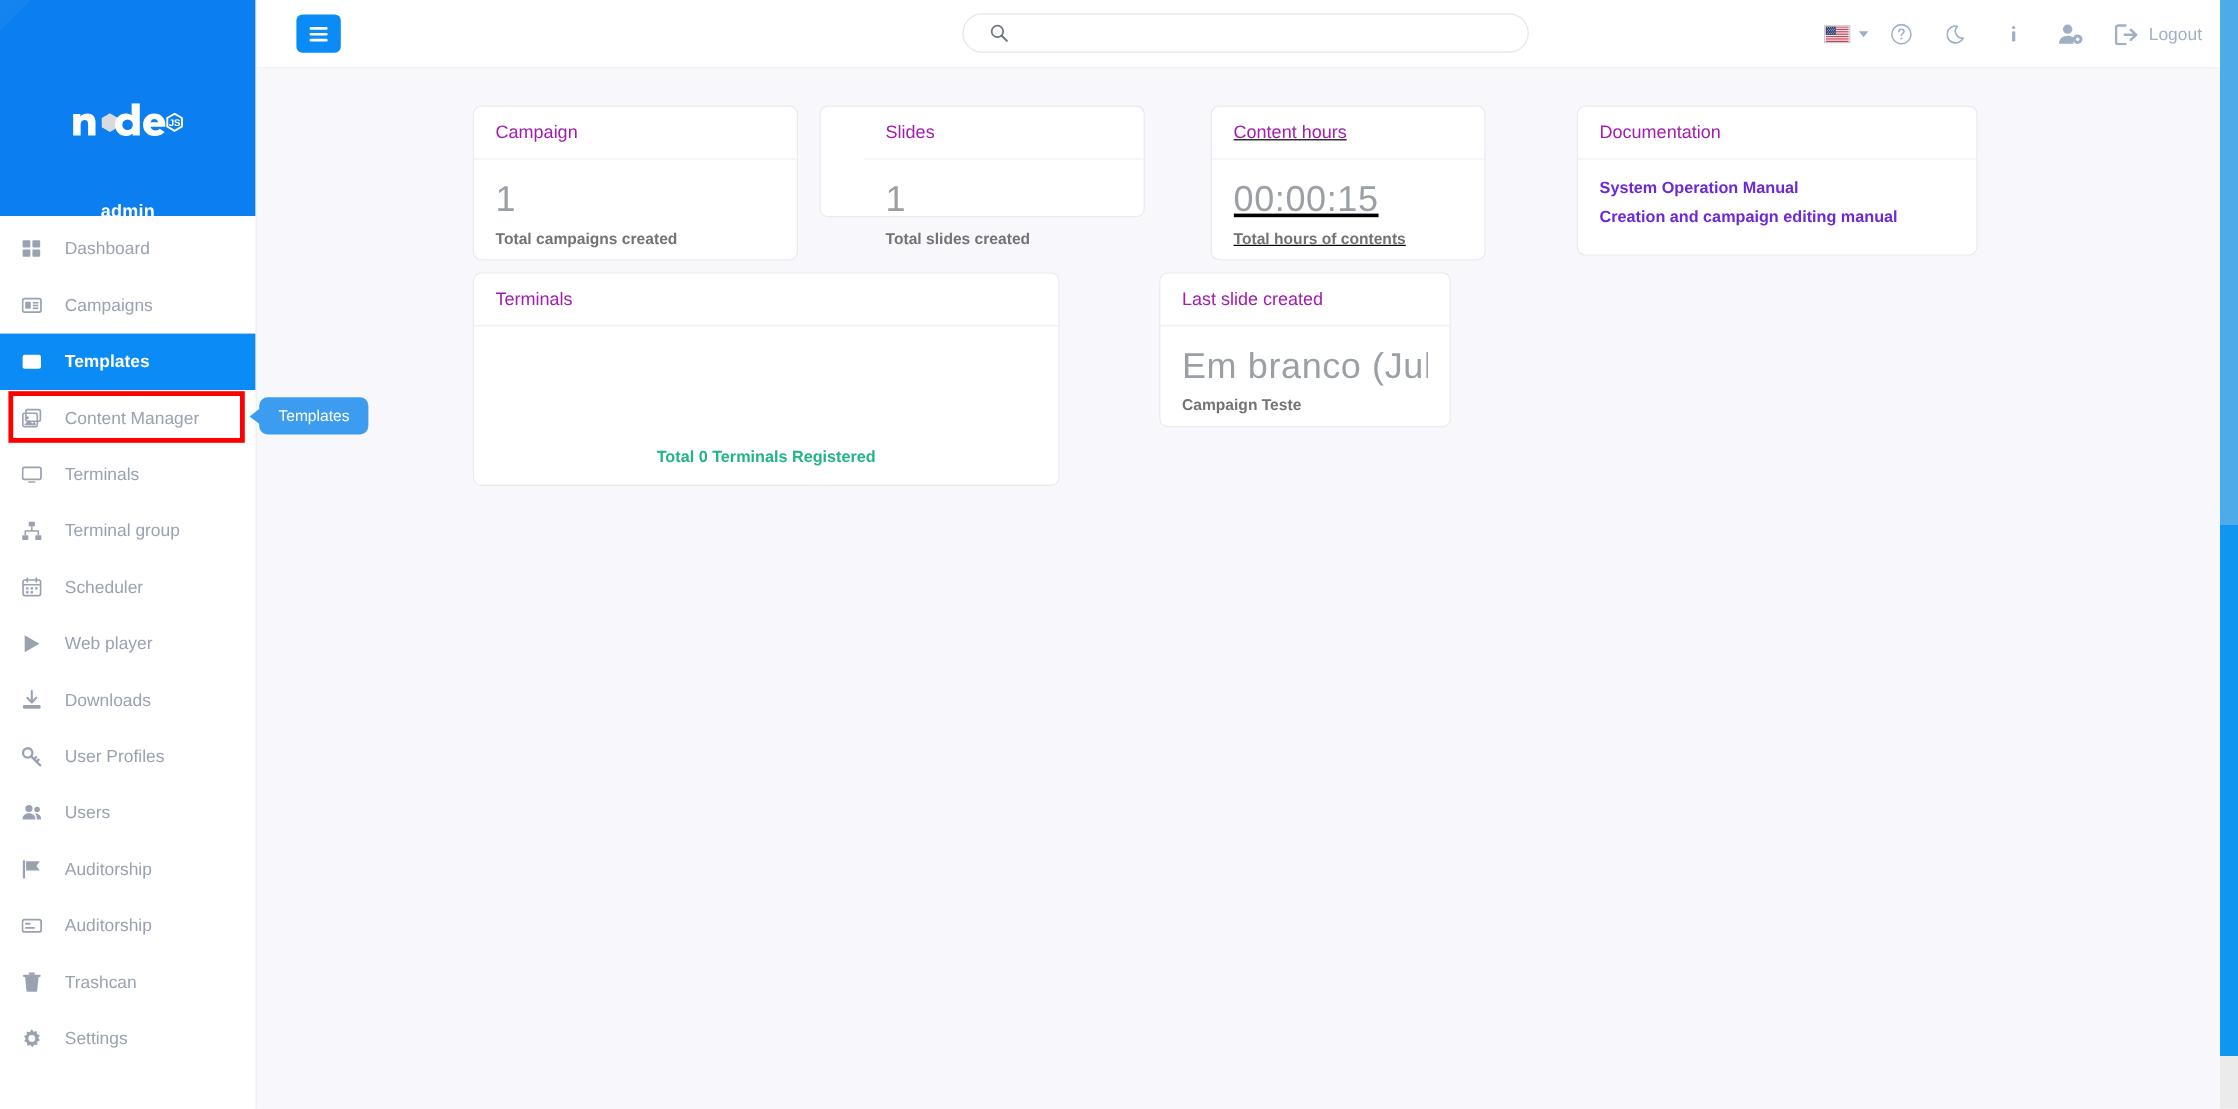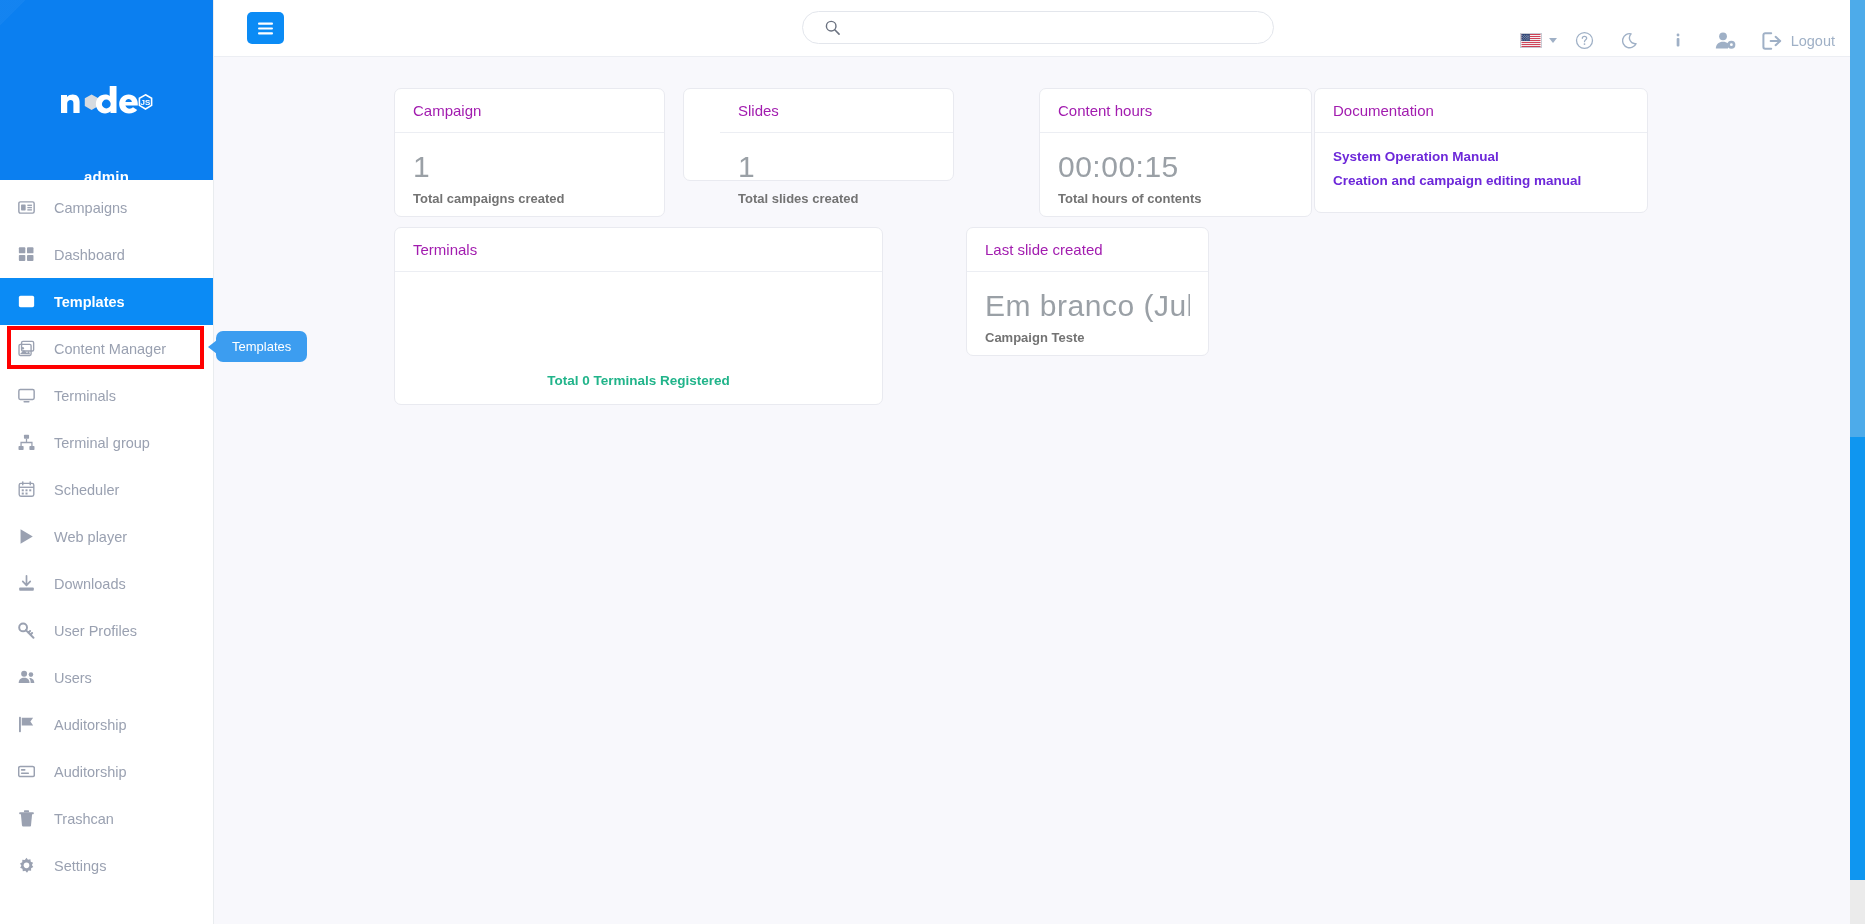--- a/index.html
+++ b/index.html
@@ -116,21 +116,21 @@
     padding-left: 22px;
   }
   #search-input {
     border: none; outline: none; flex: 1;
     font-size: 13.5px; color: #555; background: transparent;
     margin-left: 10px;
     font-family: "Liberation Sans", sans-serif;
   }
   #header-right {
     position: absolute; right: 30px; top: 0; height: 57px;
-    display: flex; align-items: center; gap: 0; margin-top: 12px;
+    display: flex; align-items: center; gap: 0;
   }
   .hdr-btn {
     display: flex; align-items: center; justify-content: center;
     height: 57px; padding: 0 14px;
     color: #9fb0c6; cursor: pointer;
   }
   .hdr-btn.flag { padding-right: 4px; }
   .flag-img {
     width: 22px; height: 15px; display:block;
     border: 1px solid #c9ccd4;
@@ -224,39 +224,39 @@
       </svg>
     </div>
     <div class="brand-user">admin</div>
     <div class="brand-caret"><span></span></div>
   </div>
 
   <div class="nav" id="nav">
       <div class="nav-item">
         <span class="ni-icon">
           <svg width="17" height="17" viewBox="0 0 20 20" aria-hidden="true">
+            <rect x="1" y="1.5" width="7.6" height="7" rx="1" fill="#9aa1b1"></rect>
+            <rect x="10.6" y="1.5" width="7.6" height="7" rx="1" fill="#9aa1b1"></rect>
+            <rect x="1" y="10.5" width="7.6" height="7" rx="1" fill="#9aa1b1"></rect>
+            <rect x="10.6" y="10.5" width="7.6" height="7" rx="1" fill="#9aa1b1"></rect>
+          </svg>
+        </span>
+        <span class="ni-label">Dashboard</span>
+      </div>
+      <div class="nav-item">
+        <span class="ni-icon">
+          <svg width="17" height="17" viewBox="0 0 20 20" aria-hidden="true">
             <rect x="1" y="3.4" width="18" height="13.2" rx="1.8" fill="none" stroke="#9aa1b1" stroke-width="1.7"></rect>
             <rect x="3.6" y="6.4" width="5.4" height="7" rx="0.8" fill="#9aa1b1"></rect>
             <rect x="11" y="6.6" width="5.4" height="1.6" fill="#9aa1b1"></rect>
             <rect x="11" y="9.3" width="5.4" height="1.6" fill="#9aa1b1"></rect>
             <rect x="11" y="12" width="5.4" height="1.6" fill="#9aa1b1"></rect>
           </svg>
         </span>
         <span class="ni-label">Campaigns</span>
-      </div>
-      <div class="nav-item">
-        <span class="ni-icon">
-          <svg width="17" height="17" viewBox="0 0 20 20" aria-hidden="true">
-            <rect x="1" y="1.5" width="7.6" height="7" rx="1" fill="#9aa1b1"></rect>
-            <rect x="10.6" y="1.5" width="7.6" height="7" rx="1" fill="#9aa1b1"></rect>
-            <rect x="1" y="10.5" width="7.6" height="7" rx="1" fill="#9aa1b1"></rect>
-            <rect x="10.6" y="10.5" width="7.6" height="7" rx="1" fill="#9aa1b1"></rect>
-          </svg>
-        </span>
-        <span class="ni-label">Dashboard</span>
       </div>
       <div class="nav-item active">
         <span class="ni-icon">
           <svg width="17" height="17" viewBox="0 0 20 20" aria-hidden="true">
             <rect x="1" y="3.2" width="18" height="13.6" rx="2" fill="#ffffff"></rect>
             <rect x="3.3" y="9.4" width="13.4" height="5.2" rx="1" fill="#ffffff"></rect>
           </svg>
         </span>
         <span class="ni-label">Templates</span>
       </div>
@@ -504,21 +504,21 @@
   </div>
 
   <div class="card" style="left:469px; top:31px; width:271px; height:93px;padding-left:36px;">
     <div class="card-head">Slides</div>
     <div class="card-body">
       <div class="big-num">1</div>
       <div class="sub-green">Total slides created</div>
     </div>
   </div>
 
-  <div class="card" style="left:825px; top:31px; width:273px; height:129px;">
+  <div class="card" style="left:795px; top:31px; width:229px; height:129px;text-decoration:underline;">
     <div class="card-head">Content hours</div>
     <div class="card-body">
       <div class="big-num">00:00:15</div>
       <div class="sub-green">Total hours of contents</div>
     </div>
   </div>
 
   <div class="card" style="left:1100px; top:31px; width:334px; height:125px;">
     <div class="card-head">Documentation</div>
     <div class="card-body" id="doc-links" style="padding-top:16px;">

